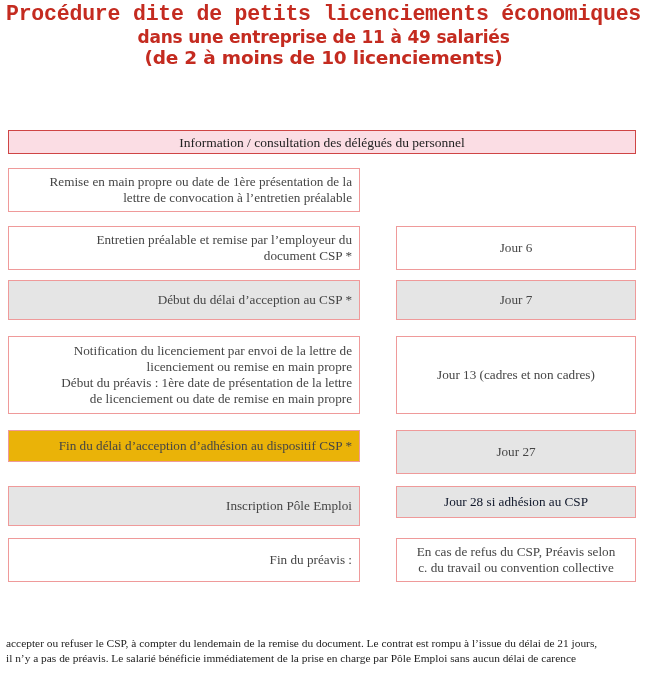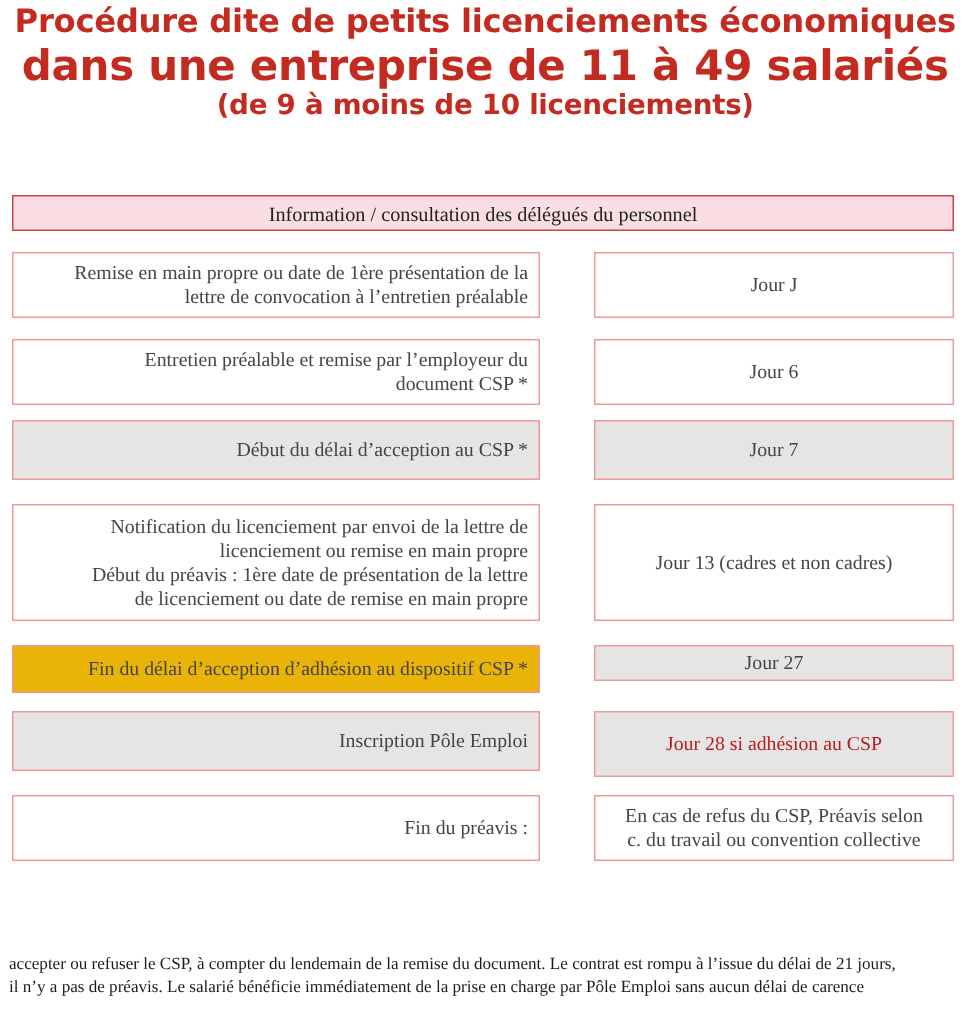--- a/index.html
+++ b/index.html
@@ -21,21 +21,21 @@
     text-align: center;
   }
   #title-block .title-line {
     color: #c42b20;
     font-family: "DejaVu Sans", sans-serif;
     font-weight: bold;
     letter-spacing: -0.2px;
     line-height: 1.18;
   }
   #title-block .t1 { font-size: 21.5px; }
-  #title-block .t2 { font-size: 28px; }
+  #title-block .t2 { font-size: 17px; }
   #title-block .t3 { font-size: 18.5px; }
 
   
   #flow {
     position: absolute;
     left: 8px;
     top: 130px;
     width: 628px;
     border-radius: 11px;
   }
@@ -95,35 +95,32 @@
     line-height: 1.32;
     color: #1c1c1c;
     text-align: justify;
   }
   #footnote .fn-line { display: block; white-space: nowrap; }
 </style>
 </head>
 <body>
 
 <div id="title-block">
-  <div class="title-line t1" style="color: rgb(196, 43, 32);">Procédure dite de petits licenciements économiques</div>
+  <div class="title-line t1" style="color: rgb(196, 43, 32); font-family: Liberation Mono, monospace;">Procédure dite de petits licenciements économiques</div>
   <div class="title-line t2" style="color: rgb(196, 43, 32);">dans une entreprise de 11 à 49 salariés</div>
-  <div class="title-line t3" style="color: rgb(196, 43, 32);">(de 9 à moins de 10 licenciements)</div>
+  <div class="title-line t3" style="color: rgb(196, 43, 32);">(de 2 à moins de 10 licenciements)</div>
 </div>
 
 <div id="flow">
   <div class="band" style="background: rgb(251, 221, 228); border-color: rgb(207, 69, 69);">Information  / consultation des délégués du personnel</div>
   <div id="rows-container">
       <div class="row" style="margin-top: 14px;">
         <div class="cell left fill-white" style="height: 44px; border-color: rgb(239, 154, 154); color: rgb(69, 69, 69); background: rgb(255, 255, 255);">
           <span class="ln">Remise en main propre ou date de 1ère présentation de la</span>
           <span class="ln">lettre de convocation à l’entretien préalable</span>
-        </div>
-        <div class="cell right fill-white" style="height: 44px; border-color: rgb(239, 154, 154); color: rgb(69, 69, 69); background: rgb(255, 255, 255);">
-          <span class="ln">Jour J</span>
         </div>
       </div>
       <div class="row" style="margin-top: 14px; align-items: flex-end;">
         <div class="cell left fill-white" style="height: 44px; border-color: rgb(239, 154, 154); color: rgb(69, 69, 69); background: rgb(255, 255, 255);">
           <span class="ln">Entretien préalable et remise par l’employeur du</span>
           <span class="ln">document CSP *</span>
         </div>
         <div class="cell right fill-white" style="height: 44px; border-color: rgb(239, 154, 154); color: rgb(69, 69, 69); background: rgb(255, 255, 255);">
           <span class="ln">Jour 6</span>
         </div>
@@ -144,29 +141,29 @@
           <span class="ln">de licenciement ou date de remise en main propre</span>
         </div>
         <div class="cell right fill-white" style="height: 78px; border-color: rgb(239, 154, 154); color: rgb(69, 69, 69); background: rgb(255, 255, 255);">
           <span class="ln">Jour 13 (cadres et non cadres)</span>
         </div>
       </div>
       <div class="row" style="margin-top: 16px;">
         <div class="cell left fill-gray" style="height: 32px; border-color: rgb(239, 154, 154); color: rgb(69, 69, 69); background: #eab308;">
           <span class="ln">Fin du délai d’acception d’adhésion au dispositif CSP *</span>
         </div>
-        <div class="cell right fill-gray" style="height: 24px; border-color: rgb(239, 154, 154); color: rgb(69, 69, 69); background: rgb(229, 229, 229);">
+        <div class="cell right fill-gray" style="height: 44px; border-color: rgb(239, 154, 154); color: rgb(69, 69, 69); background: rgb(229, 229, 229);">
           <span class="ln">Jour 27</span>
         </div>
       </div>
       <div class="row" style="margin-top: 12px;">
         <div class="cell left fill-gray" style="height: 40px; border-color: rgb(239, 154, 154); color: rgb(69, 69, 69); background: rgb(229, 229, 229);">
           <span class="ln">Inscription Pôle Emploi</span>
         </div>
-        <div class="cell right fill-gray" style="height: 44px; border-color: rgb(239, 154, 154); color: #b91c1c; background: rgb(229, 229, 229);">
+        <div class="cell right fill-gray" style="height: 32px; border-color: rgb(239, 154, 154); color: #0f172a; background: rgb(229, 229, 229);">
           <span class="ln">Jour 28 si adhésion au CSP</span>
         </div>
       </div>
       <div class="row" style="margin-top: 12px;">
         <div class="cell left fill-white" style="height: 44px; border-color: rgb(239, 154, 154); color: rgb(69, 69, 69); background: rgb(255, 255, 255);">
           <span class="ln">Fin du préavis :</span>
         </div>
         <div class="cell right fill-white" style="height: 44px; border-color: rgb(239, 154, 154); color: rgb(69, 69, 69); background: rgb(255, 255, 255);">
           <span class="ln">En cas de refus du CSP, Préavis selon</span>
           <span class="ln">c. du travail ou convention collective</span>

